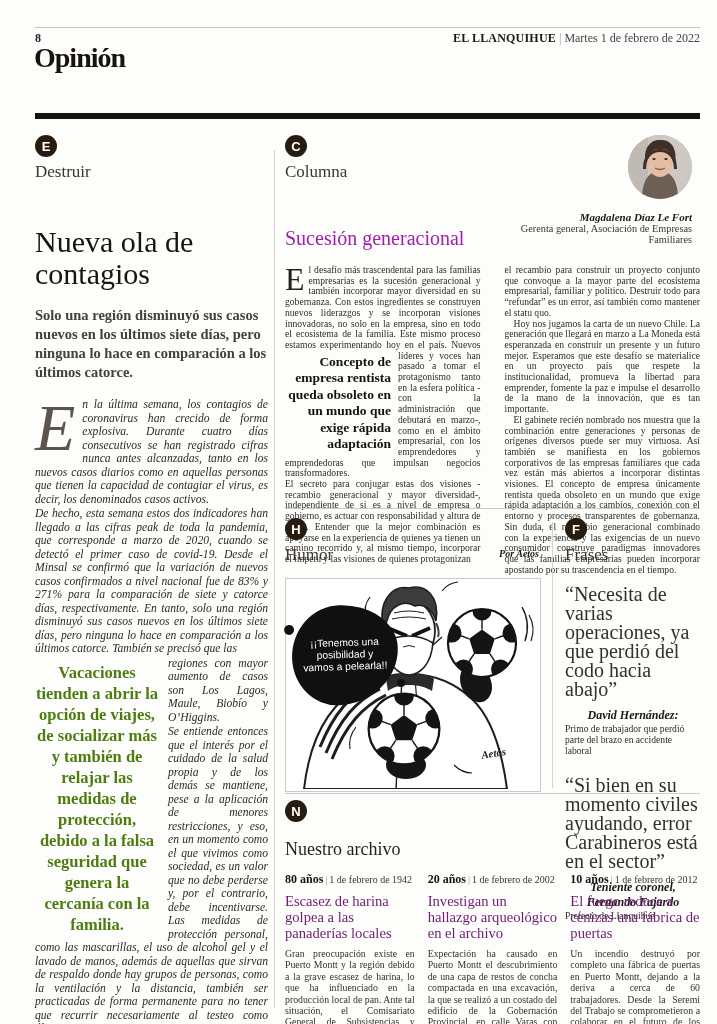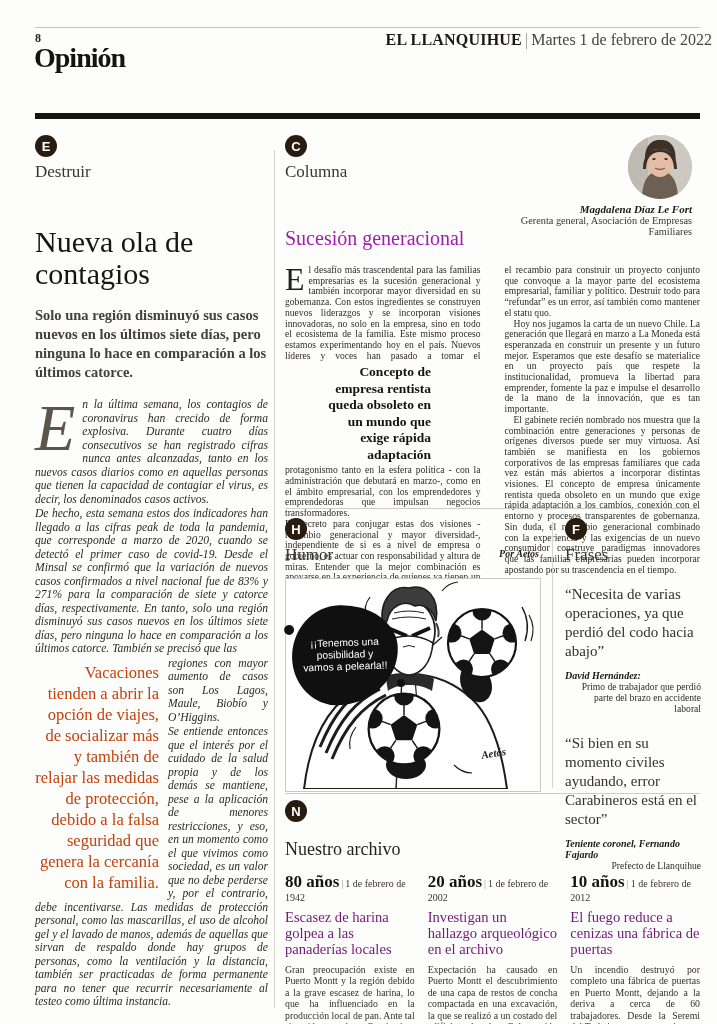--- a/index.html
+++ b/index.html
@@ -1,84 +1,84 @@
 <!DOCTYPE html>
 <html><head>
 <meta charset="utf-8">
 <style>
   html,body{margin:0;padding:0;background:#e8e6e2;}
   .page{position:relative;width:717px;height:1024px;margin:0 auto;background:#fdfdfb;
         font-family:"Liberation Serif","DejaVu Serif",serif;color:#2c2822;overflow:hidden;}
   
   .top-rule{position:absolute;left:35px;right:17px;top:27px;border-top:1px solid #c8c4bf;}
   .page-number{position:absolute;left:35px;top:31px;font-size:12px;font-weight:bold;color:#222;}
-  .masthead{position:absolute;right:5px;top:31px;font-size:16px;color:#444;}
+  .masthead{position:absolute;right:17px;top:31px;font-size:12px;color:#444;}
   .masthead .name{font-weight:bold;color:#1c1813;letter-spacing:.2px;}
   .masthead .sep{color:#999;padding:0 3px;}
   .section-title{position:absolute;left:34px;top:42px;font-size:28px;font-weight:bold;
                  letter-spacing:-1px;color:#171310;}
   .black-bar{position:absolute;left:35px;right:17px;top:113px;height:6px;background:#17130f;}
   
   .kicker-dot{display:flex;align-items:center;justify-content:center;width:22px;height:22px;
               border-radius:50%;background:#281c10;color:#fff;font-family:"Liberation Sans",sans-serif;
               font-weight:bold;font-size:13px;}
   .kicker-label{margin-top:5px;font-size:17px;color:#3a352f;}
   
   .v-divider{position:absolute;border-left:1px solid #d6d3ce;}
   .h-divider{position:absolute;border-top:1px solid #cfccc7;}
   
   .editorial{position:absolute;left:35px;top:135px;width:233px;}
   .ed-headline{margin-top:44px;width:190px;font-size:30px;line-height:32px;font-weight:normal;color:#181410;}
   .ed-lead{margin-top:16px;font-size:14.5px;line-height:19px;font-weight:bold;color:#45403a;}
   .ed-body{margin-top:16px;font-size:11.6px;line-height:13.5px;text-align:justify;color:#2e2a25;}
   .ed-body p{margin:0 0 1px 0;font-style:italic;}
   p.dropcap::first-letter{float:left;font-size:66px;line-height:53px;padding:3px 7px 0 0;color:#5d554b;}
-  .ed-inset{float:left;width:124px;padding:5px 9px 4px 0;font-weight:normal;font-size:16.5px;
-            line-height:21px;color:#c2410c;text-align:right;}
+  .ed-inset{float:left;width:124px;padding:5px 9px 4px 0;font-weight:bold;font-size:16.5px;
+            line-height:21px;color:#4d7c0f;text-align:center;}
   
   .columna{position:absolute;left:285px;top:135px;width:415px;}
   .avatar-wrap{position:absolute;right:8px;top:0;width:180px;text-align:right;}
   .avatar{width:64px;height:64px;border-radius:50%;overflow:hidden;display:inline-block;background:#ccc7c1;}
-  .author-name{margin-top:0;font-size:11px;font-weight:bold;font-style:italic;color:#1c1813;}
+  .author-name{margin-top:8px;font-size:11px;font-weight:bold;font-style:italic;color:#1c1813;}
   .author-role{font-size:10.3px;color:#3a352f;}
   .col-headline{position:absolute;left:0;top:92px;font-size:20px;color:#a21caf;}
   .col-body{position:absolute;left:0;top:130px;width:415px;display:flex;gap:24px;
             font-size:9.6px;line-height:10.7px;text-align:justify;color:#2f2b26;}
   .col-body .col{width:201px;}
   .col-body p{margin:0;}
   p.dropcap-c::first-letter{float:left;font-size:32px;line-height:27px;padding:1px 4px 0 0;color:#241f19;}
   .c-pull{float:left;width:106px;padding:3px 7px 2px 0;font-weight:bold;font-size:13.5px;
-          line-height:16.5px;color:#15120e;text-align:right;margin-left:40px;}
+          line-height:16.5px;color:#15120e;text-align:right;}
   .indent{text-indent:9px;}
   
   .humor{position:absolute;left:285px;top:518px;width:258px;}
   .humor-byline{position:absolute;right:4px;top:30px;font-size:10px;font-weight:bold;font-style:italic;color:#1c1813;}
   .cartoon-panel{position:relative;margin-top:13px;width:254px;height:212px;border:1px solid #ccc9c4;background:#fff;}
   .bubble{position:absolute;left:6px;top:26px;width:106px;height:100px;background:#101010;
           border-radius:46% 54% 58% 42% / 52% 44% 56% 48%;transform:rotate(-2deg);z-index:3;}
   .bubble::before{content:"";position:absolute;left:-7px;top:18px;width:10px;height:10px;border-radius:50%;background:#101010;}
   .bubble::after{content:"";position:absolute;right:-6px;bottom:16px;width:8px;height:8px;border-radius:50%;background:#101010;}
   .bubble-text{position:absolute;inset:0;display:flex;align-items:center;justify-content:center;
                padding:10px;text-align:center;color:#fff;font-size:10.3px;line-height:12px;font-family:"Liberation Sans",sans-serif;}
   .cartoon-svg{position:absolute;left:0;top:0;z-index:1;}
   .signature{position:absolute;right:34px;bottom:32px;z-index:4;font-size:11px;font-weight:bold;
              font-style:italic;color:#222;transform:rotate(-10deg);}
   
   .frases{position:absolute;left:565px;top:518px;width:136px;}
   .quote-block{margin-top:20px;}
-  .quote-text{font-size:15px;line-height:19px;color:#35302a;}
-  .quote-author{margin-top:9px;font-size:10px;font-weight:bold;font-style:italic;text-align:left;color:#1c1813;}
-  .quote-role{font-size:9.6px;line-height:11px;text-align:right;color:#2f2b26;}
+  .quote-text{font-size:20px;line-height:19px;color:#35302a;}
+  .quote-author{margin-top:9px;font-size:12px;font-weight:bold;font-style:italic;text-align:center;color:#1c1813;}
+  .quote-role{font-size:9.6px;line-height:11px;text-align:left;color:#2f2b26;}
   
   .archivo{position:absolute;left:285px;top:800px;width:415px;}
   .arch-title{margin-top:17px;font-size:18px;color:#241f19;}
   .arch-row{display:flex;gap:13px;margin-top:12px;}
   .arch-item{width:130px;}
   .arch-meta{font-size:10px;color:#3a352f;border-bottom:0;}
-  .arch-age{font-weight:bold;font-size:17px;color:#171310;text-align:right;}
+  .arch-age{font-weight:bold;font-size:12px;color:#171310;text-align:right;}
   .arch-sep{color:#999;padding:0 2px;}
   .arch-headline{margin:6px 0 7px 0;font-size:14.6px;line-height:16px;color:#701a75;}
   .arch-body{font-size:9.8px;line-height:11.4px;text-align:justify;color:#35302a;}
 </style>
 </head>
 <body>
 
 <div class="page">
 
   <div class="top-rule"></div>

